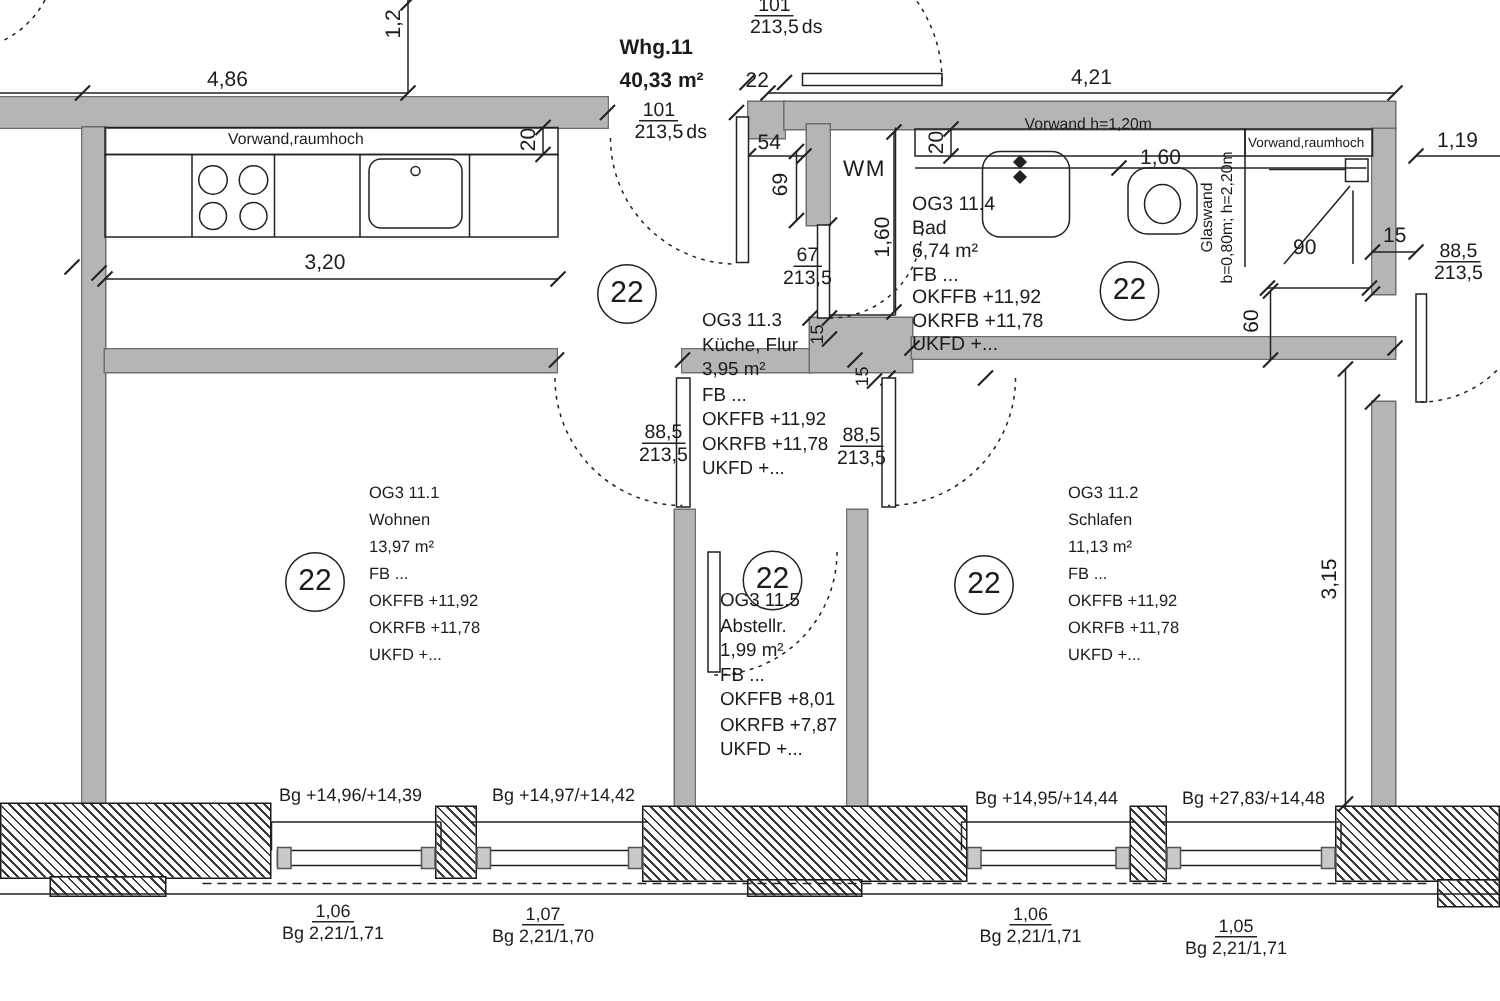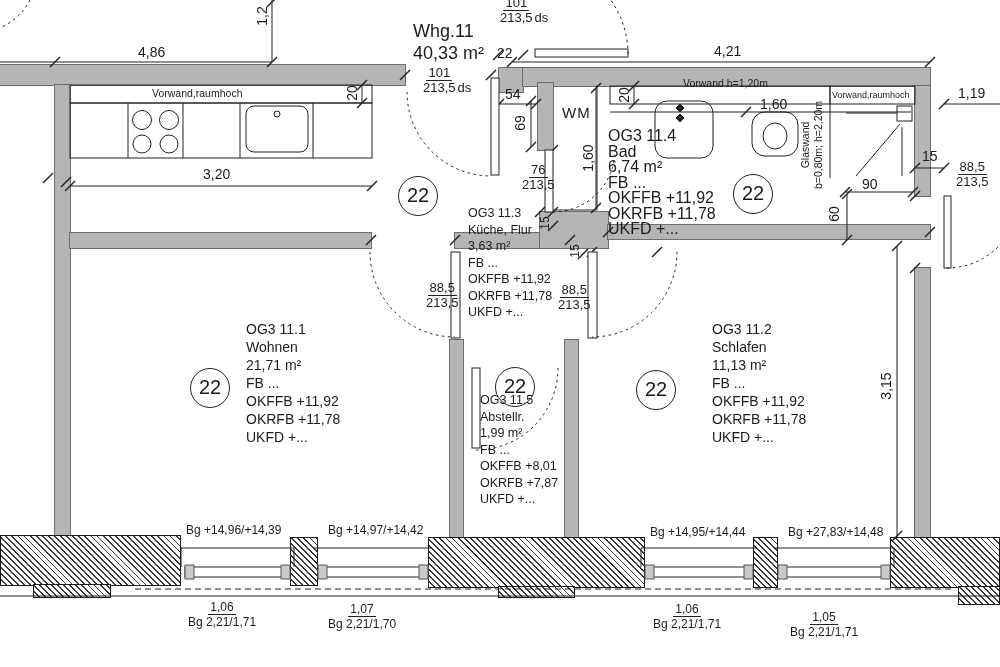--- a/index.html
+++ b/index.html
@@ -6,33 +6,33 @@
   .canvas{position:relative;width:1000px;height:667px;background:#ffffff;overflow:hidden;
           font-family:"Liberation Sans", sans-serif;color:#1c1c1c;}
   svg.lines{position:absolute;left:0;top:0;z-index:3;pointer-events:none;}
   .wall{position:absolute;background:#b5b5b5;outline:1px solid #6e6e6e;z-index:1;}
   .hatch{position:absolute;background:repeating-linear-gradient(45deg,#ffffff 0 3px,#3a3a3a 3px 4.3px);
          border:1.5px solid #1a1a1a;box-sizing:border-box;z-index:2;}
   .lbl{position:absolute;z-index:5;white-space:nowrap;color:#1c1c1c;}
   .rot{transform:rotate(-90deg);transform-origin:center center;}
   .circle{position:absolute;width:38px;height:38px;border:1.7px solid #222;border-radius:50%;
           background:#fff;text-align:center;line-height:36px;font-size:20px;z-index:5;}
-  .roomblock{position:absolute;z-index:5;font-size:14px;line-height:18px;}
-  .roomblock.small{font-size:16px;line-height:15.5px;}
+  .roomblock{position:absolute;z-index:5;font-size:11px;line-height:18px;}
+  .roomblock.small{font-size:13px;line-height:15.5px;}
   .roomblock.mid{font-size:12.5px;line-height:16.5px;}
   .frac{position:absolute;z-index:5;text-align:center;font-size:13px;line-height:14px;}
   .frac .num{display:inline-block;border-bottom:1px solid #222;padding:0 2px;}
   .frac .den{display:block;}
   .fracds{display:flex;align-items:flex-end;gap:2px;}
   .dim{font-size:14px;}
   .dimsm{font-size:12px;}
   .winlab{font-size:12px;}
   .vorwand{font-size:10.5px;}
   .vorwand-sm{font-size:9px;}
-  .title{font-size:18px;line-height:22px;}
+  .title{font-size:14px;line-height:22px;font-weight:bold;}
   .wm{font-size:15px;letter-spacing:1px;}
   .glas{font-size:10.5px;line-height:13px;text-align:center;}
 </style>
 </head>
 <body>
 
 <div class="canvas">
 
   <div class="wall" style="left:0;top:65;left:0px;top:65px;width:405px;height:20px"></div>
   <div class="wall" style="left:499px;top:68px;width:24px;height:24px"></div>
@@ -231,39 +231,39 @@
 
   <div class="circle" style="left:398px;top:176px">22</div>
   <div class="circle" style="left:733px;top:174px">22</div>
   <div class="circle" style="left:190px;top:368px">22</div>
   <div class="circle" style="left:495px;top:367px">22</div>
   <div class="circle" style="left:636px;top:370px">22</div>
 
   <div class="roomblock" style="left:246px;top:320px">
     <div>OG3 11.1</div>
     <div>Wohnen</div>
-    <div>21,71 m²</div>
+    <div>13,97 m²</div>
     <div>FB ...</div>
     <div>OKFFB +11,92</div>
     <div>OKRFB +11,78</div>
     <div>UKFD +...</div>
   </div>
   <div class="roomblock" style="left:712px;top:320px">
     <div>OG3 11.2</div>
     <div>Schlafen</div>
     <div>11,13 m²</div>
     <div>FB ...</div>
     <div>OKFFB +11,92</div>
     <div>OKRFB +11,78</div>
     <div>UKFD +...</div>
   </div>
   <div class="roomblock mid" style="left:468px;top:205px">
     <div>OG3 11.3</div>
     <div>Küche, Flur</div>
-    <div>3,63 m²</div>
+    <div>3,95 m²</div>
     <div>FB ...</div>
     <div>OKFFB +11,92</div>
     <div>OKRFB +11,78</div>
     <div>UKFD +...</div>
   </div>
   <div class="roomblock small" style="left:608px;top:128px">
     <div>OG3 11.4</div>
     <div>Bad</div>
     <div>6,74 m²</div>
     <div>FB ...</div>
@@ -289,21 +289,21 @@
     </div>
   </div>
   <div class="frac" style="left:423px;top:66px">
     <div class="fracds">
       <span><span class="num">101</span>
       <span class="den">213,5</span></span>
       <span>ds</span>
     </div>
   </div>
   <div class="frac" style="left:522px;top:163px">
-    <span class="num">76</span>
+    <span class="num">67</span>
     <span class="den">213,5</span>
   </div>
   <div class="frac" style="left:426px;top:281px">
     <span class="num">88,5</span>
     <span class="den">213,5</span>
   </div>
   <div class="frac" style="left:558px;top:283px">
     <span class="num">88,5</span>
     <span class="den">213,5</span>
   </div>
@@ -318,21 +318,21 @@
   <div class="lbl dim rot" style="left:344px;top:85px">20</div>
   <div class="lbl dim" style="left:497px;top:45px">22</div>
   <div class="lbl dim" style="left:505px;top:86px">54</div>
   <div class="lbl dim rot" style="left:512px;top:115px">69</div>
   <div class="lbl dim" style="left:714px;top:43px">4,21</div>
   <div class="lbl dim rot" style="left:616px;top:87px">20</div>
   <div class="lbl dim" style="left:958px;top:85px">1,19</div>
   <div class="lbl dim" style="left:922px;top:148px">15</div>
   <div class="lbl dim" style="left:760px;top:96px">1,60</div>
   <div class="lbl dim rot" style="left:574px;top:150px">1,60</div>
-  <div class="lbl dim" style="left:862px;top:176px">90</div>
+  <div class="lbl dim" style="left:862px;top:156px">90</div>
   <div class="lbl dim rot" style="left:826px;top:206px">60</div>
   <div class="lbl dimsm rot" style="left:538px;top:216px">15</div>
   <div class="lbl dimsm rot" style="left:568px;top:244px">15</div>
   <div class="lbl dim rot" style="left:872px;top:378px">3,15</div>
 
   <div class="lbl vorwand" style="left:152px;top:87px">Vorwand,raumhoch</div>
   <div class="lbl vorwand" style="left:683px;top:77px">Vorwand h=1,20m</div>
   <div class="lbl vorwand-sm" style="left:832px;top:90px">Vorwand,raumhoch</div>
   <div class="lbl wm" style="left:562px;top:104px">WM</div>
   <div class="lbl glas rot" style="left:752px;top:132px;width:120px">

